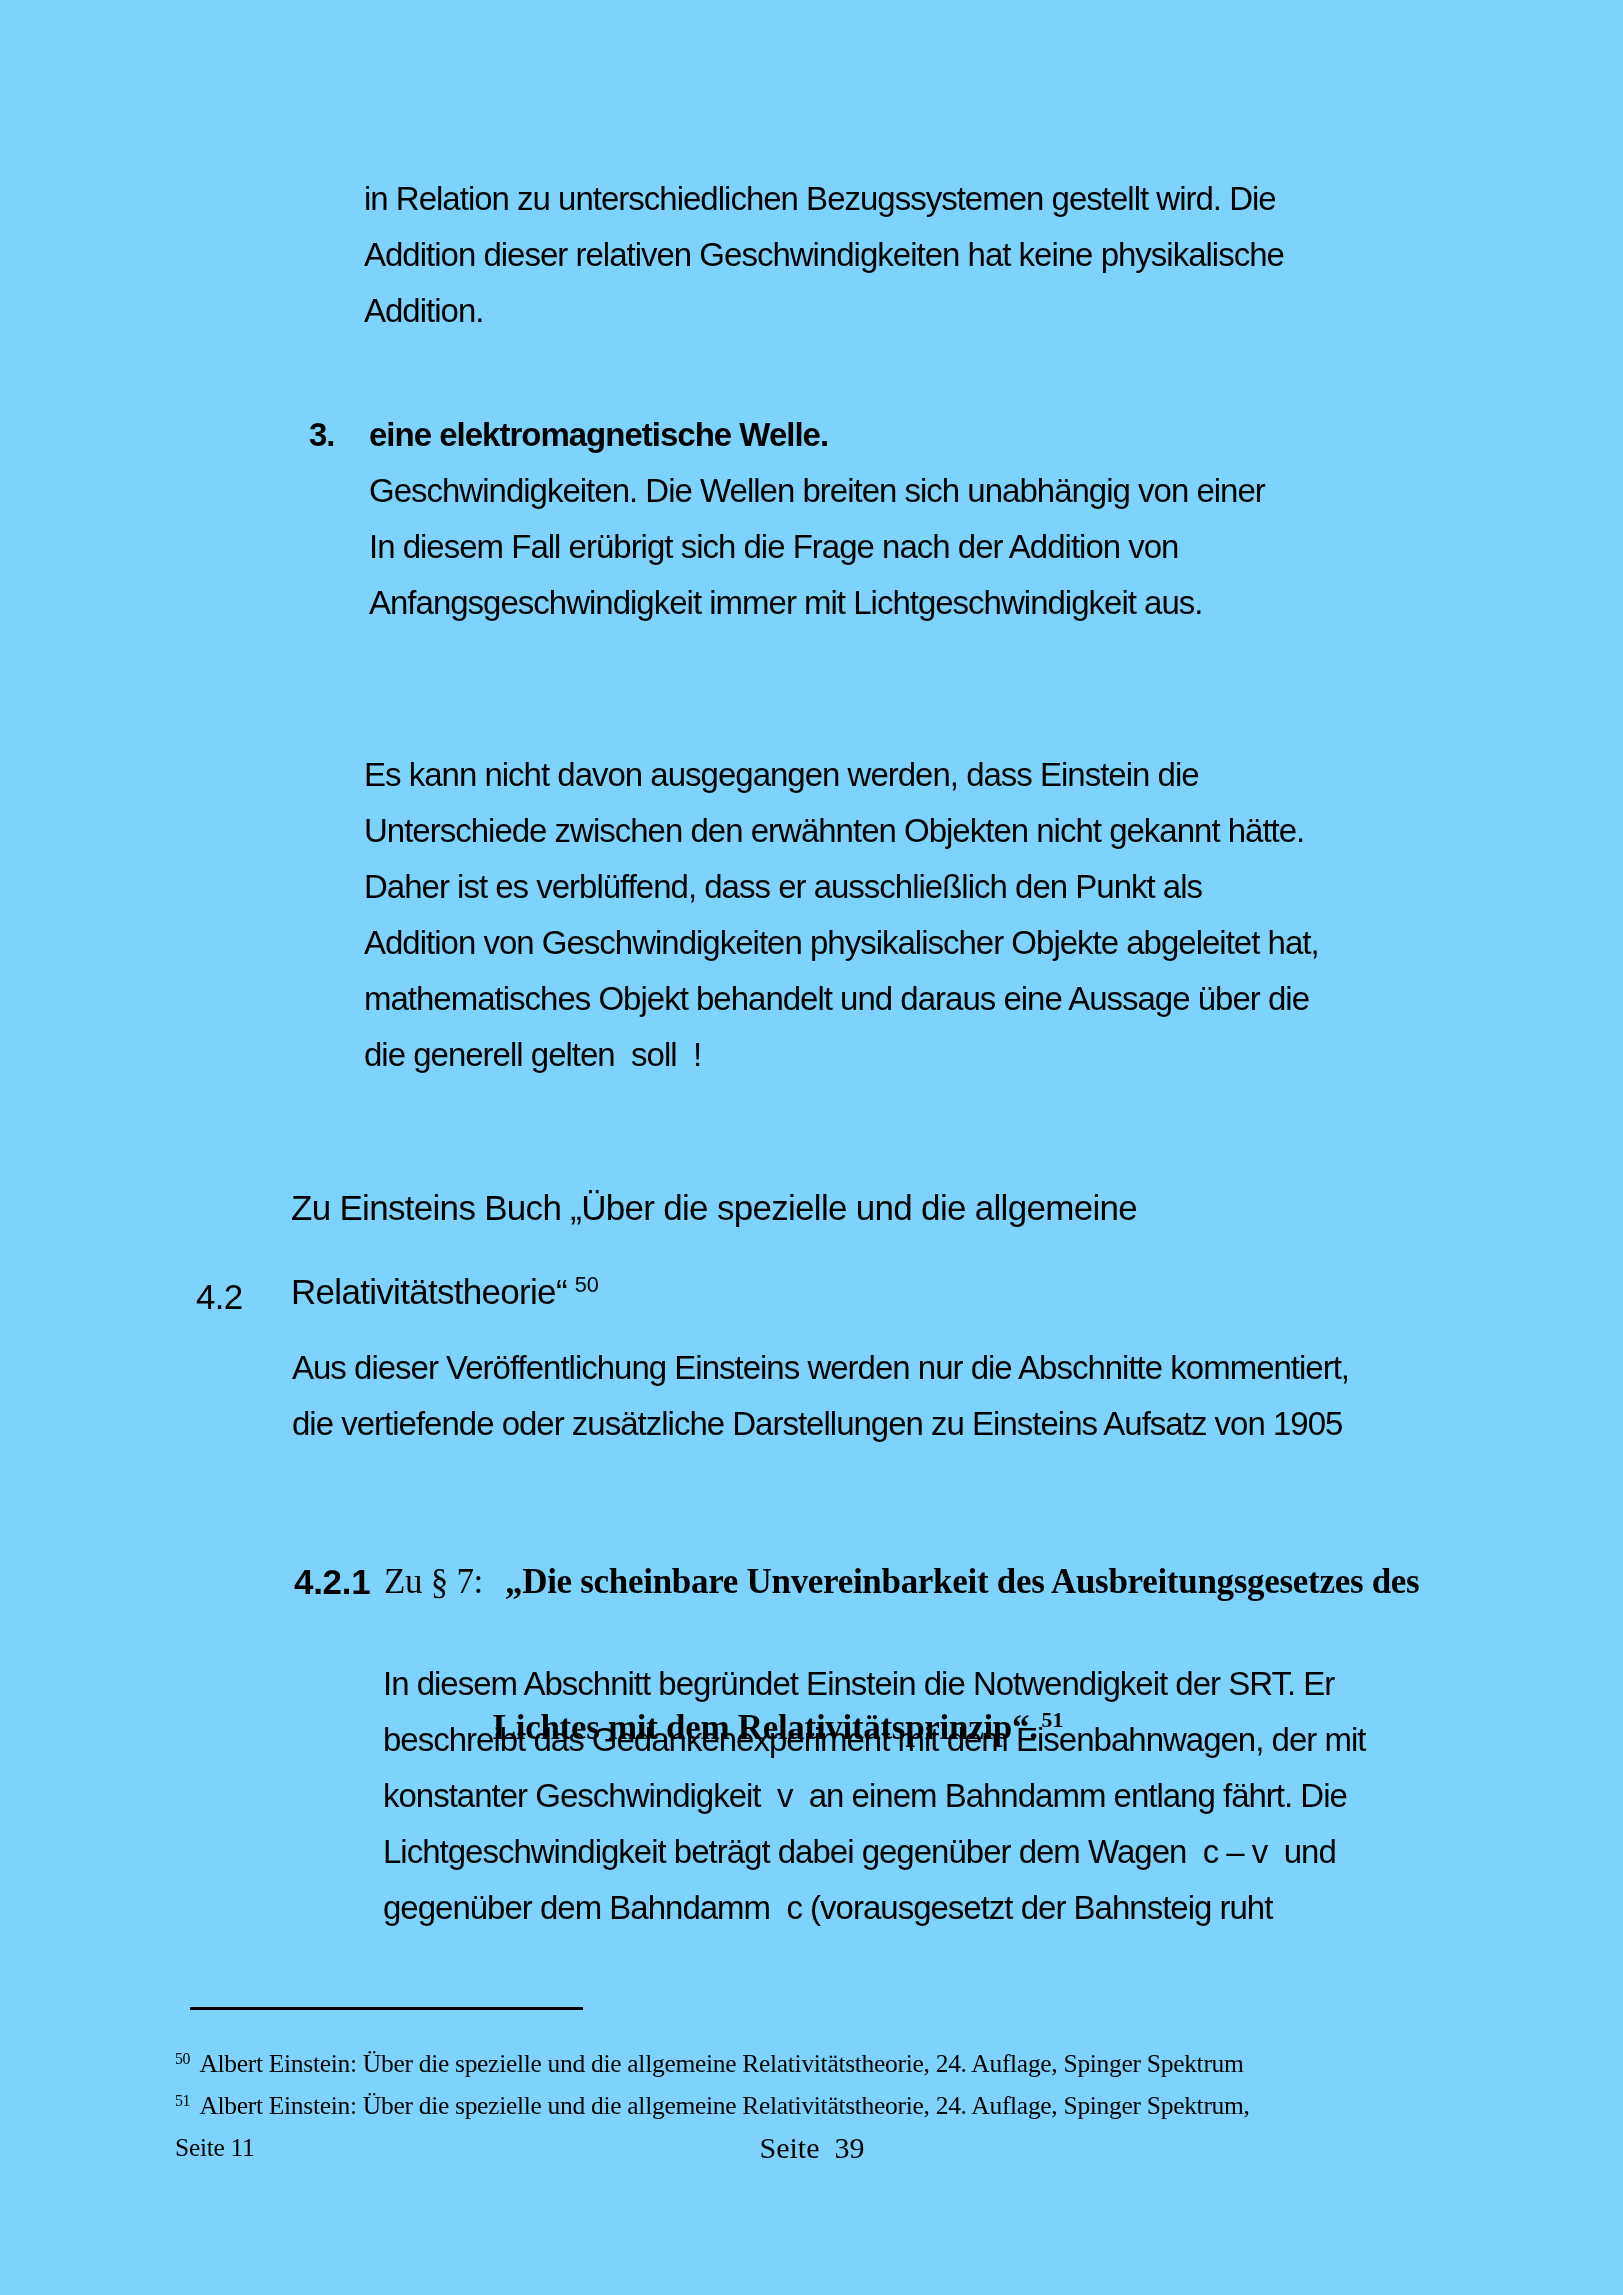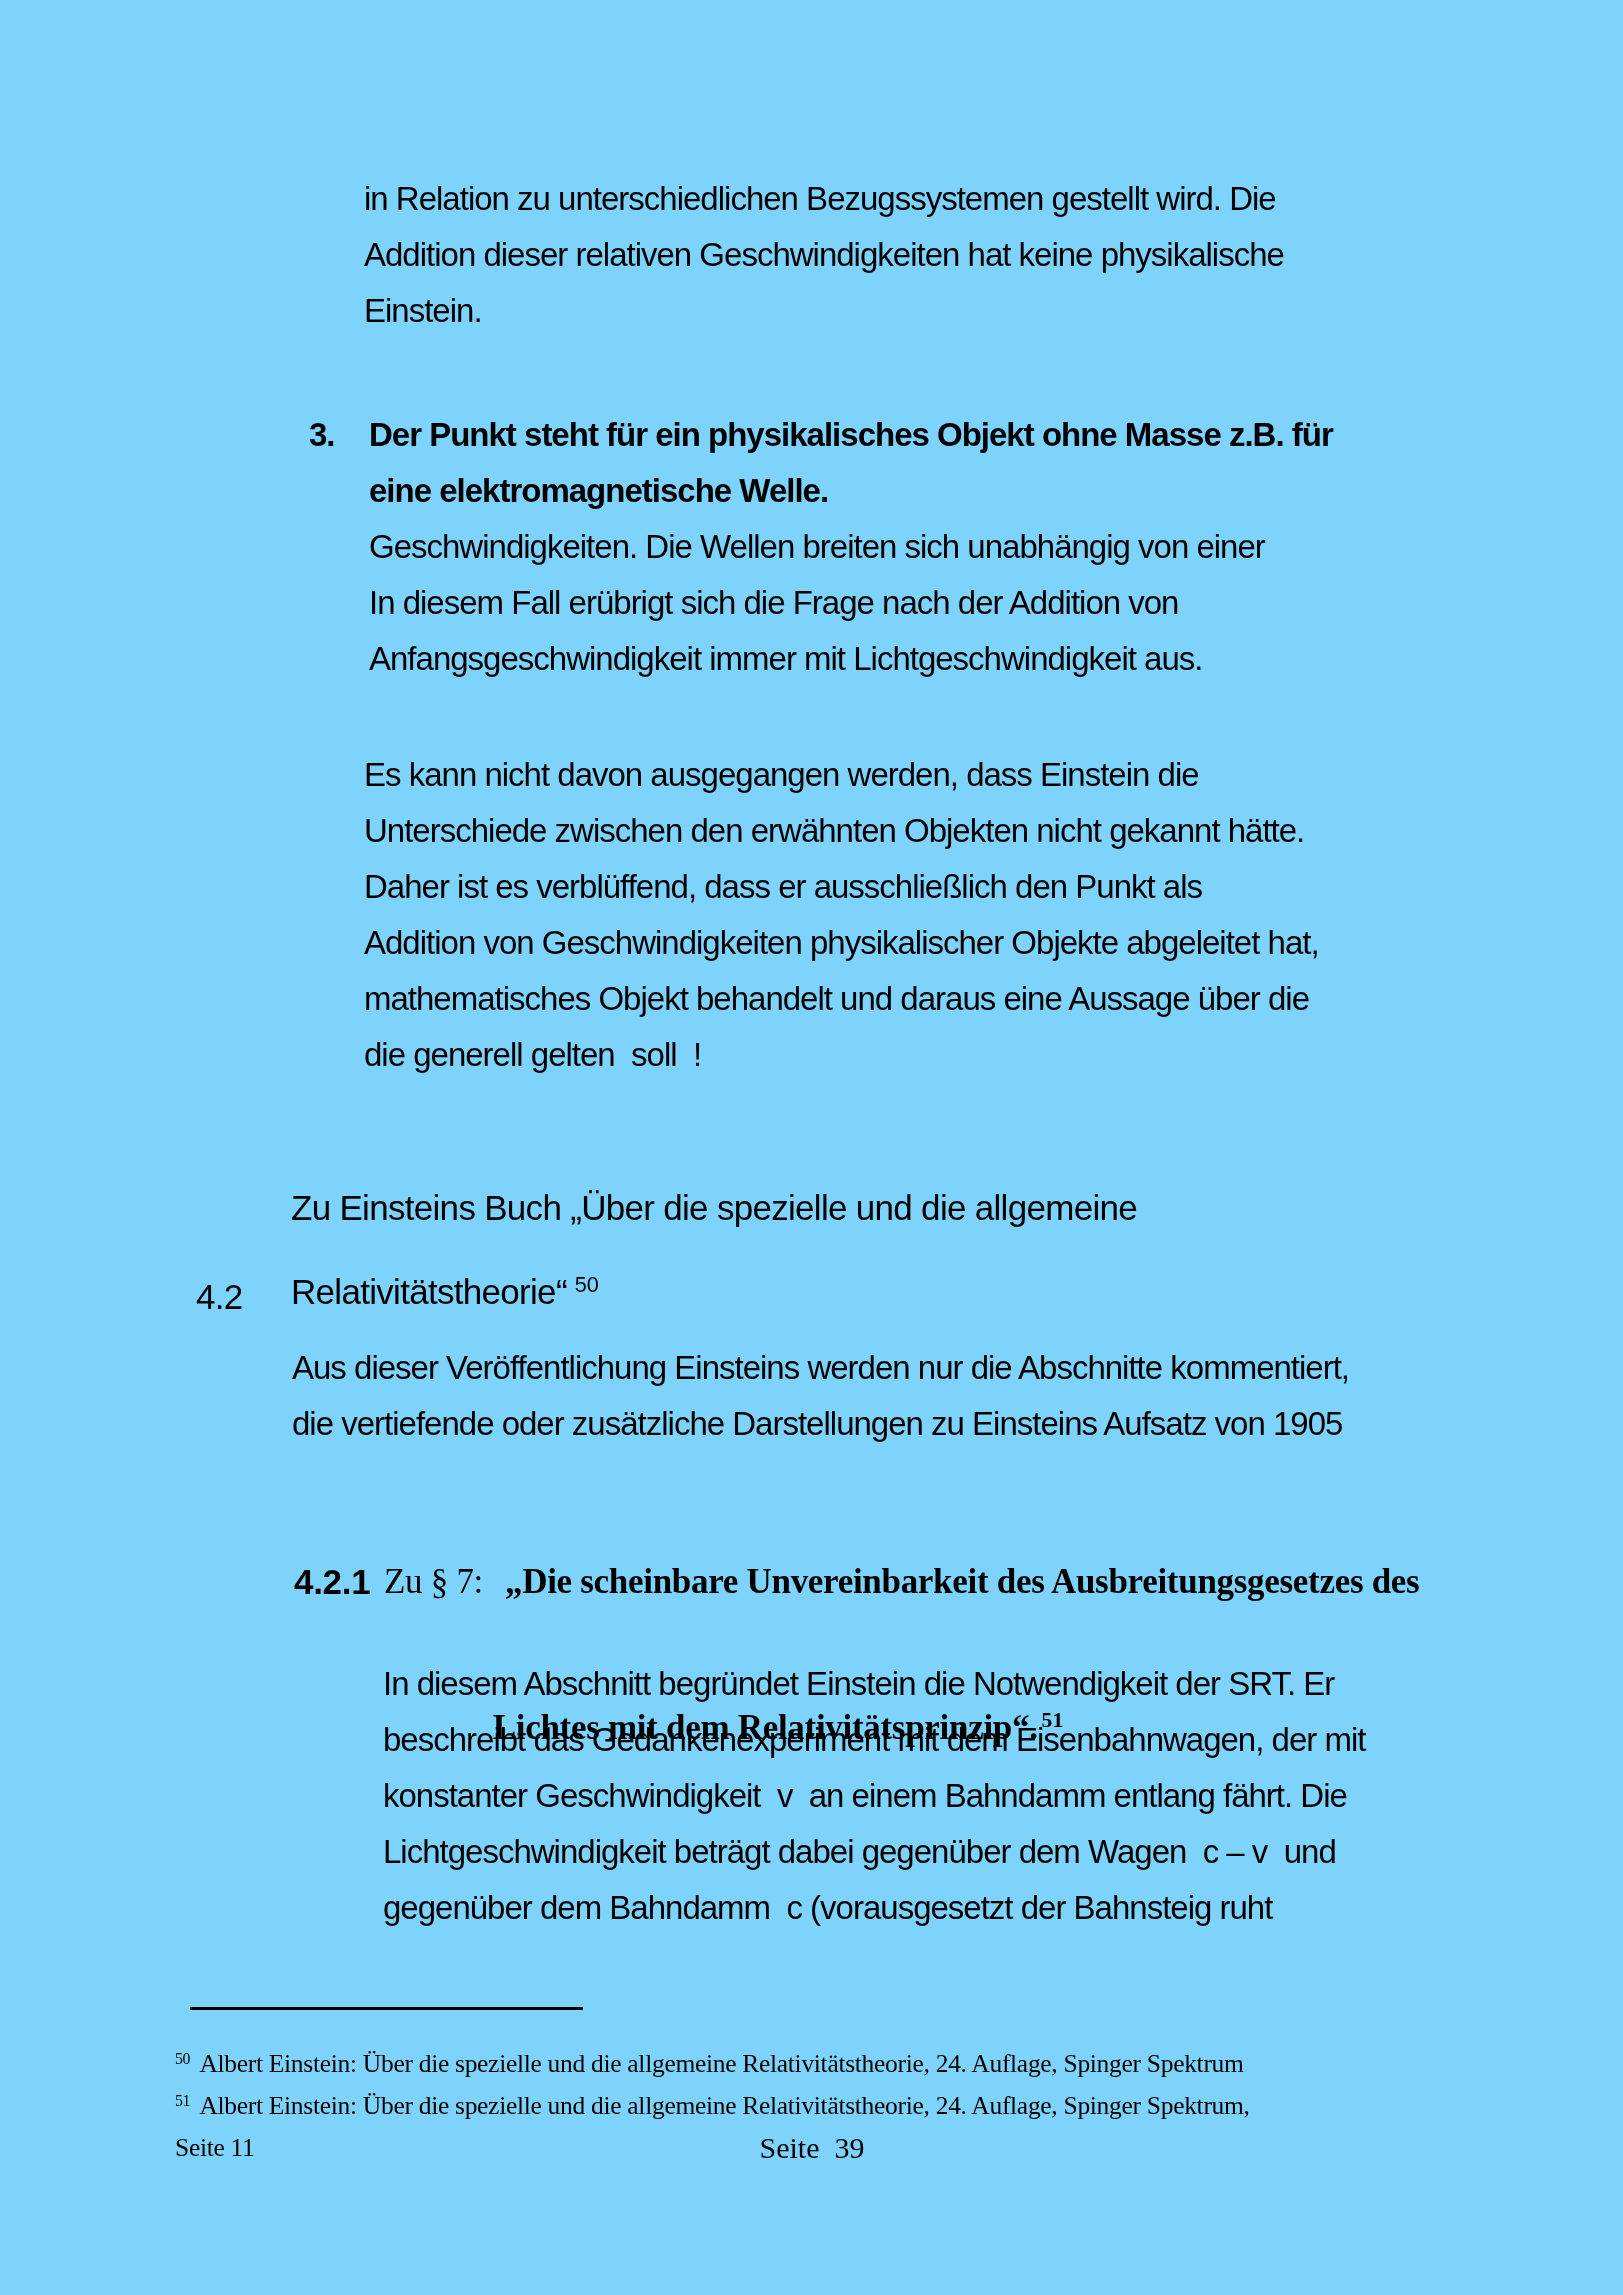--- a/index.html
+++ b/index.html
@@ -72,27 +72,26 @@
   }
 </style>
 </head>
 <body>
 
 <div class="page">
 
   <div class="abs body-text" style="left:364px; top:171px;">
     <span class="line">in Relation zu unterschiedlichen Bezugssystemen gestellt wird. Die</span>
     <span class="line">Addition dieser relativen Geschwindigkeiten hat keine physikalische</span>
-    <span class="line">Einstein.</span>
+    <span class="line">Addition.</span>
   </div>
 
   <div class="abs body-text list-block" style="left:309px; top:407px;">
     <div class="list-marker">3.</div>
     <div>
-      <span class="line bold">Der Punkt steht für ein physikalisches Objekt ohne Masse z.B. für</span>
       <span class="line bold">eine elektromagnetische Welle.</span>
       <span class="line">Geschwindigkeiten. Die Wellen breiten sich unabhängig von einer</span>
       <span class="line">In diesem Fall erübrigt sich die Frage nach der Addition von</span>
       <span class="line">Anfangsgeschwindigkeit immer mit Lichtgeschwindigkeit aus.</span>
     </div>
   </div>
 
   <div class="abs body-text" style="left:364px; top:747px;">
     <span class="line">Es kann nicht davon ausgegangen werden, dass Einstein die</span>
     <span class="line">Unterschiede zwischen den erwähnten Objekten nicht gekannt hätte.</span>

